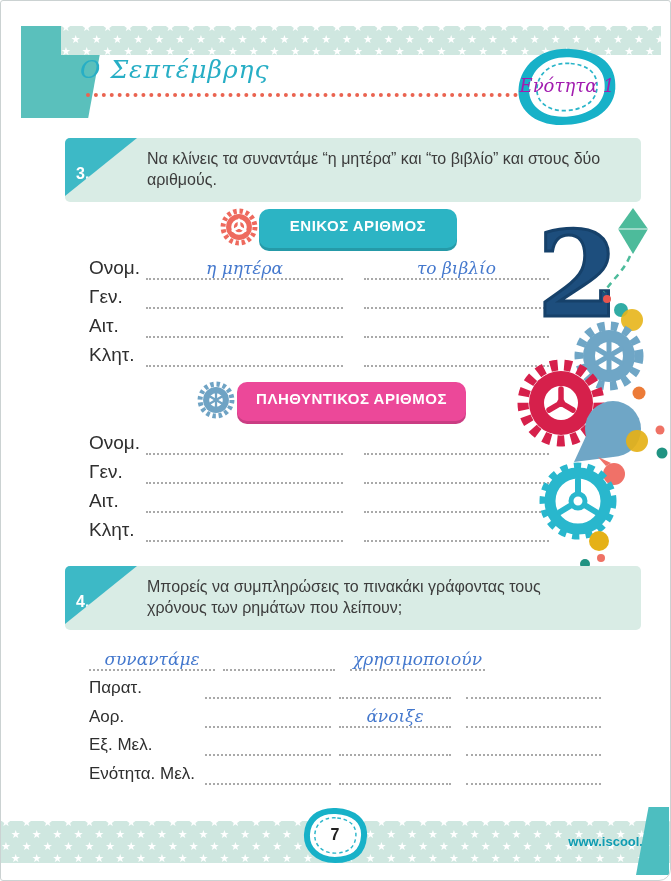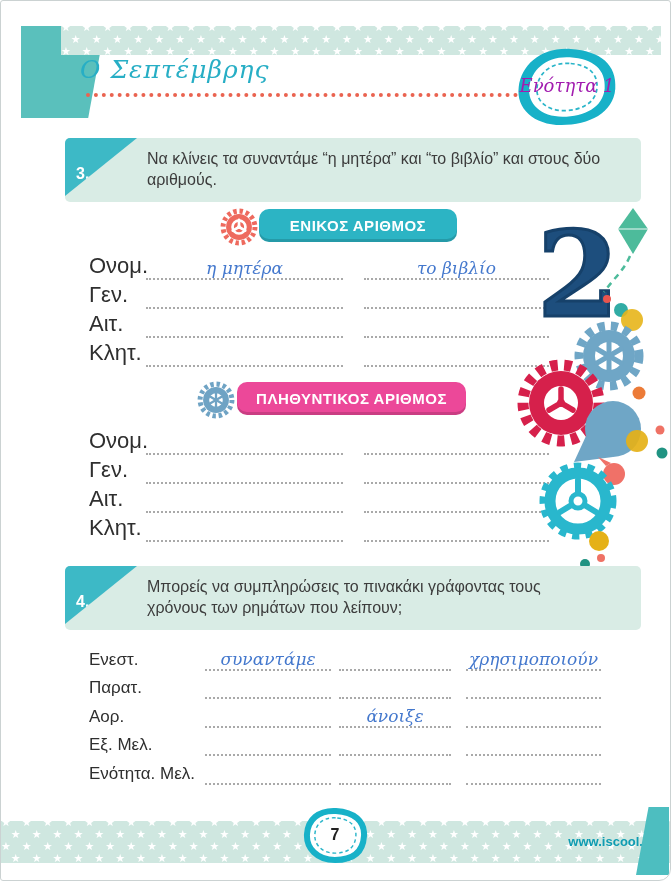--- a/index.html
+++ b/index.html
@@ -29,30 +29,30 @@
   .ex3box { top:137px; } .ex4box { top:565px; }
   .ex-num { position:absolute; left:0; top:0; width:72px; height:58px; background:#3db9c6; border-radius:5px 0 0 0;
             clip-path:polygon(0 0,100% 0,0 100%); -webkit-clip-path:polygon(0 0,100% 0,0 100%); }
   .ex-num span { position:absolute; left:11px; top:27px; color:#fff; font-weight:bold; font-size:16px; }
   .ptext { position:absolute; left:82px; top:10px; font-size:16px; line-height:21px; color:#3c3c3c; }
   .ex3box .ptext { width:500px; } .ex4box .ptext { width:445px; }
 
   
   .sect-gear { position:absolute; width:38px; height:38px; }
   .gear-red { left:219px; top:207px; } .gear-blue { left:196px; top:380px; }
-  .pill { position:absolute; height:33px; line-height:33px; text-align:center; color:#fff; font-weight:bold;
+  .pill { position:absolute; height:42px; line-height:33px; text-align:center; color:#fff; font-weight:bold;
           font-size:15px; letter-spacing:.5px; border-radius:10px; box-shadow:inset 0 -3px 0 rgba(0,0,0,.14); }
   .pill-teal { left:258px; top:208px; width:198px; background:#2cb4c4; }
   .pill-coral { left:236px; top:381px; width:229px; background:#ec4899; }
 
   
   .cases { position:absolute; left:88px; width:460px; }
   .cases-singular { top:250px; } .cases-plural { top:425px; }
   .crow { display:flex; height:29px; align-items:flex-end; }
-  .clabel { width:57px; font-size:22px; color:#2f2f2f; padding-bottom:1px; }
+  .clabel { width:57px; font-size:19px; color:#2f2f2f; padding-bottom:1px; }
   .cell { position:relative; border-bottom:2px dotted #a9a9a9; height:100%; }
   .c1 { width:197px; margin-right:21px; } .c2 { width:185px; }
   .hw { position:absolute; left:0; right:0; bottom:0; text-align:center; font-family:"DejaVu Serif", serif;
         font-style:italic; font-size:17px; color:#4478cd; font-weight:normal; }
 
   
   .ex4tab { position:absolute; left:88px; top:641px; width:512px; }
   .trow { display:flex; height:28.5px; align-items:flex-end; }
   .tlabel { width:116px; font-size:17px; color:#2f2f2f; padding-bottom:1px; }
   .t1 { width:126px; margin-right:8px; } .t2 { width:112px; margin-right:15px; } .t3 { width:135px; }
@@ -272,21 +272,20 @@
 
   <div class="exbox ex4box">
     <div class="ex-num">
       <span>4.</span>
     </div>
     <div class="ptext">Μπορείς να συμπληρώσεις το πινακάκι γράφοντας τους χρόνους των ρημάτων που λείπουν;</div>
   </div>
 
   <div class="ex4tab">
     <div class="trow">
-      <span class="tlabel">Ενεστ.</span>
       <span class="cell t1">
           <i class="hw">συναντάμε</i>
         </span>
       <span class="cell t2">
           <i class="hw"></i>
         </span>
       <span class="cell t3">
           <i class="hw">χρησιμοποιούν</i>
         </span>
     </div>

